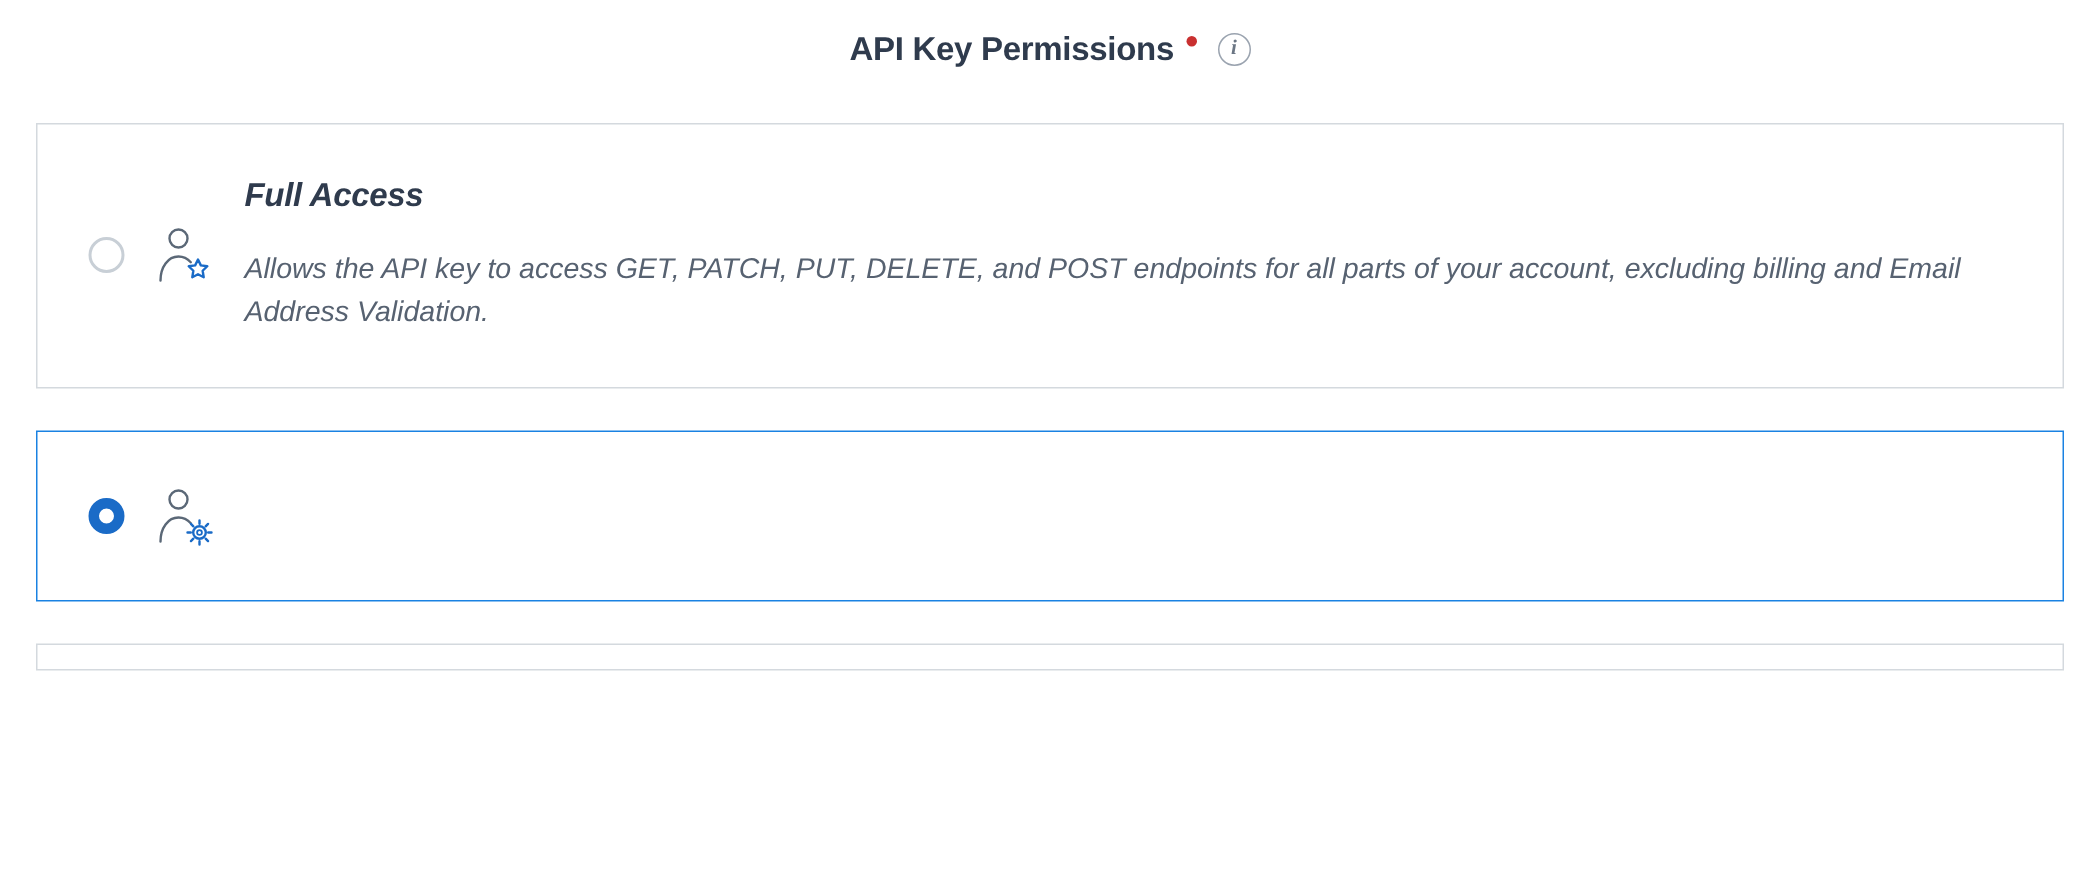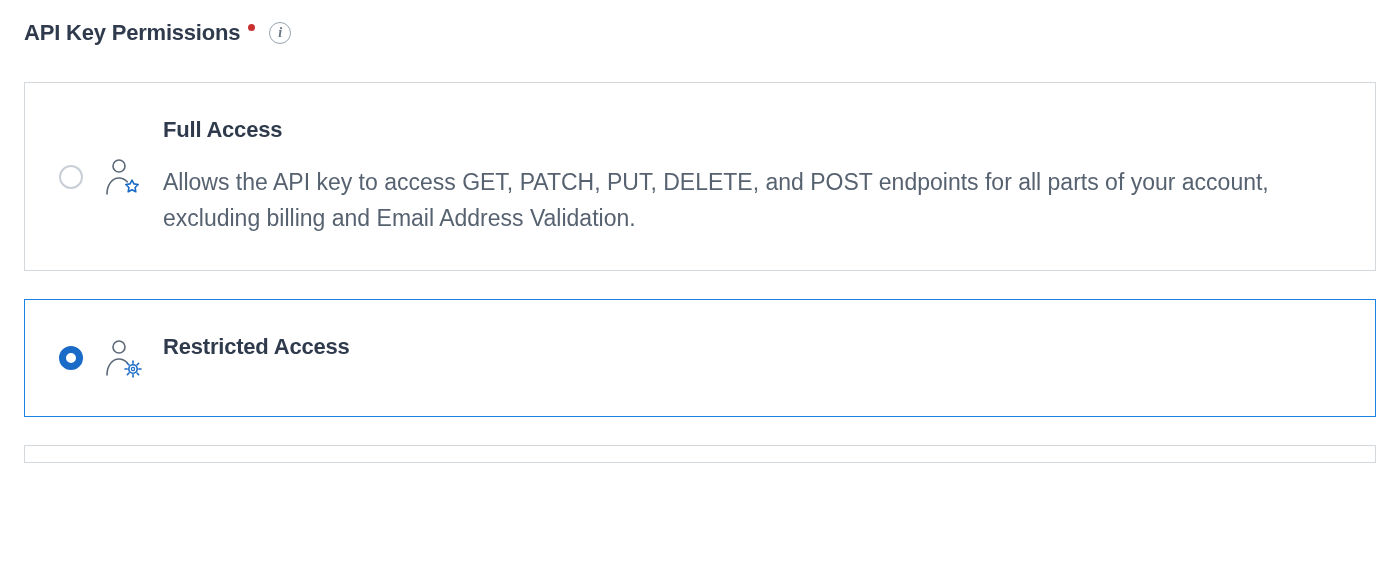--- a/index.html
+++ b/index.html
@@ -8,20 +8,21 @@
       background: #ffffff;
       padding: 20px 24px;
       width: 1400px;
       color: #2f3b4d;
     }
     .section-header {
       display: flex;
       align-items: center;
       gap: 6px;
       margin-bottom: 36px;
+      justify-content: center;
     }
     .section-title {
       font-size: 22px;
       font-weight: 700;
       color: #2f3b4d;
       letter-spacing: -0.2px;
     }
     .required-dot {
       width: 7px;
       height: 7px;
@@ -48,20 +49,21 @@
     }
     .option-card {
       border: 1px solid #d4d9de;
       padding: 34px 44px 34px 34px;
       display: flex;
       align-items: center;
       gap: 18px;
       margin-bottom: 28px;
       cursor: pointer;
       background: #fff;
+      font-style: italic;
     }
     .option-card.selected {
       border: 1.5px solid #1a82e2;
     }
     .radio {
       width: 24px;
       height: 24px;
       min-width: 24px;
       border-radius: 50%;
       border: 2px solid #c8cfd6;
@@ -83,21 +85,21 @@
       flex: 1;
     }
     .option-title {
       font-size: 22px;
       font-weight: 700;
       color: #2f3b4d;
       margin-bottom: 22px;
       letter-spacing: -0.2px;
     }
     .option-desc {
-      font-size: 23px;
+      font-size: 19px;
       line-height: 1.55;
       color: #576271;
       font-weight: 400;
     }
     .partial-card {
       border: 1px solid #d4d9de;
       height: 18px;
       background: #fff;
     }
   </style>
@@ -130,17 +132,16 @@
   <div class="option-icon">
     <svg width="42" height="42" viewBox="0 0 42 42" fill="none">
       <circle cx="17" cy="10" r="6" stroke="#5b6877" stroke-width="1.6"></circle>
       <path d="M5 38c0-9 5-16 12-16 3.2 0 6 1.4 8.2 3.8" stroke="#5b6877" stroke-width="1.6" fill="none" stroke-linecap="round"></path>
       <circle cx="31" cy="32" r="4.2" stroke="#1a6bc7" stroke-width="1.6"></circle>
       <circle cx="31" cy="32" r="1.6" stroke="#1a6bc7" stroke-width="1.2"></circle>
       <path d="M31 26.2v-2.2M31 40v-2.2M36.8 32h2.2M23 32h2.2M35.1 27.9l1.6-1.6M25.3 37.7l1.6-1.6M35.1 36.1l1.6 1.6M25.3 26.3l1.6 1.6" stroke="#1a6bc7" stroke-width="1.6" stroke-linecap="round"></path>
     </svg>
   </div>
   <div class="option-text">
-    <div class="option-title">Restricted Access</div>
   </div>
 </div>
 
 <div class="partial-card"></div>
 
 </body></html>

